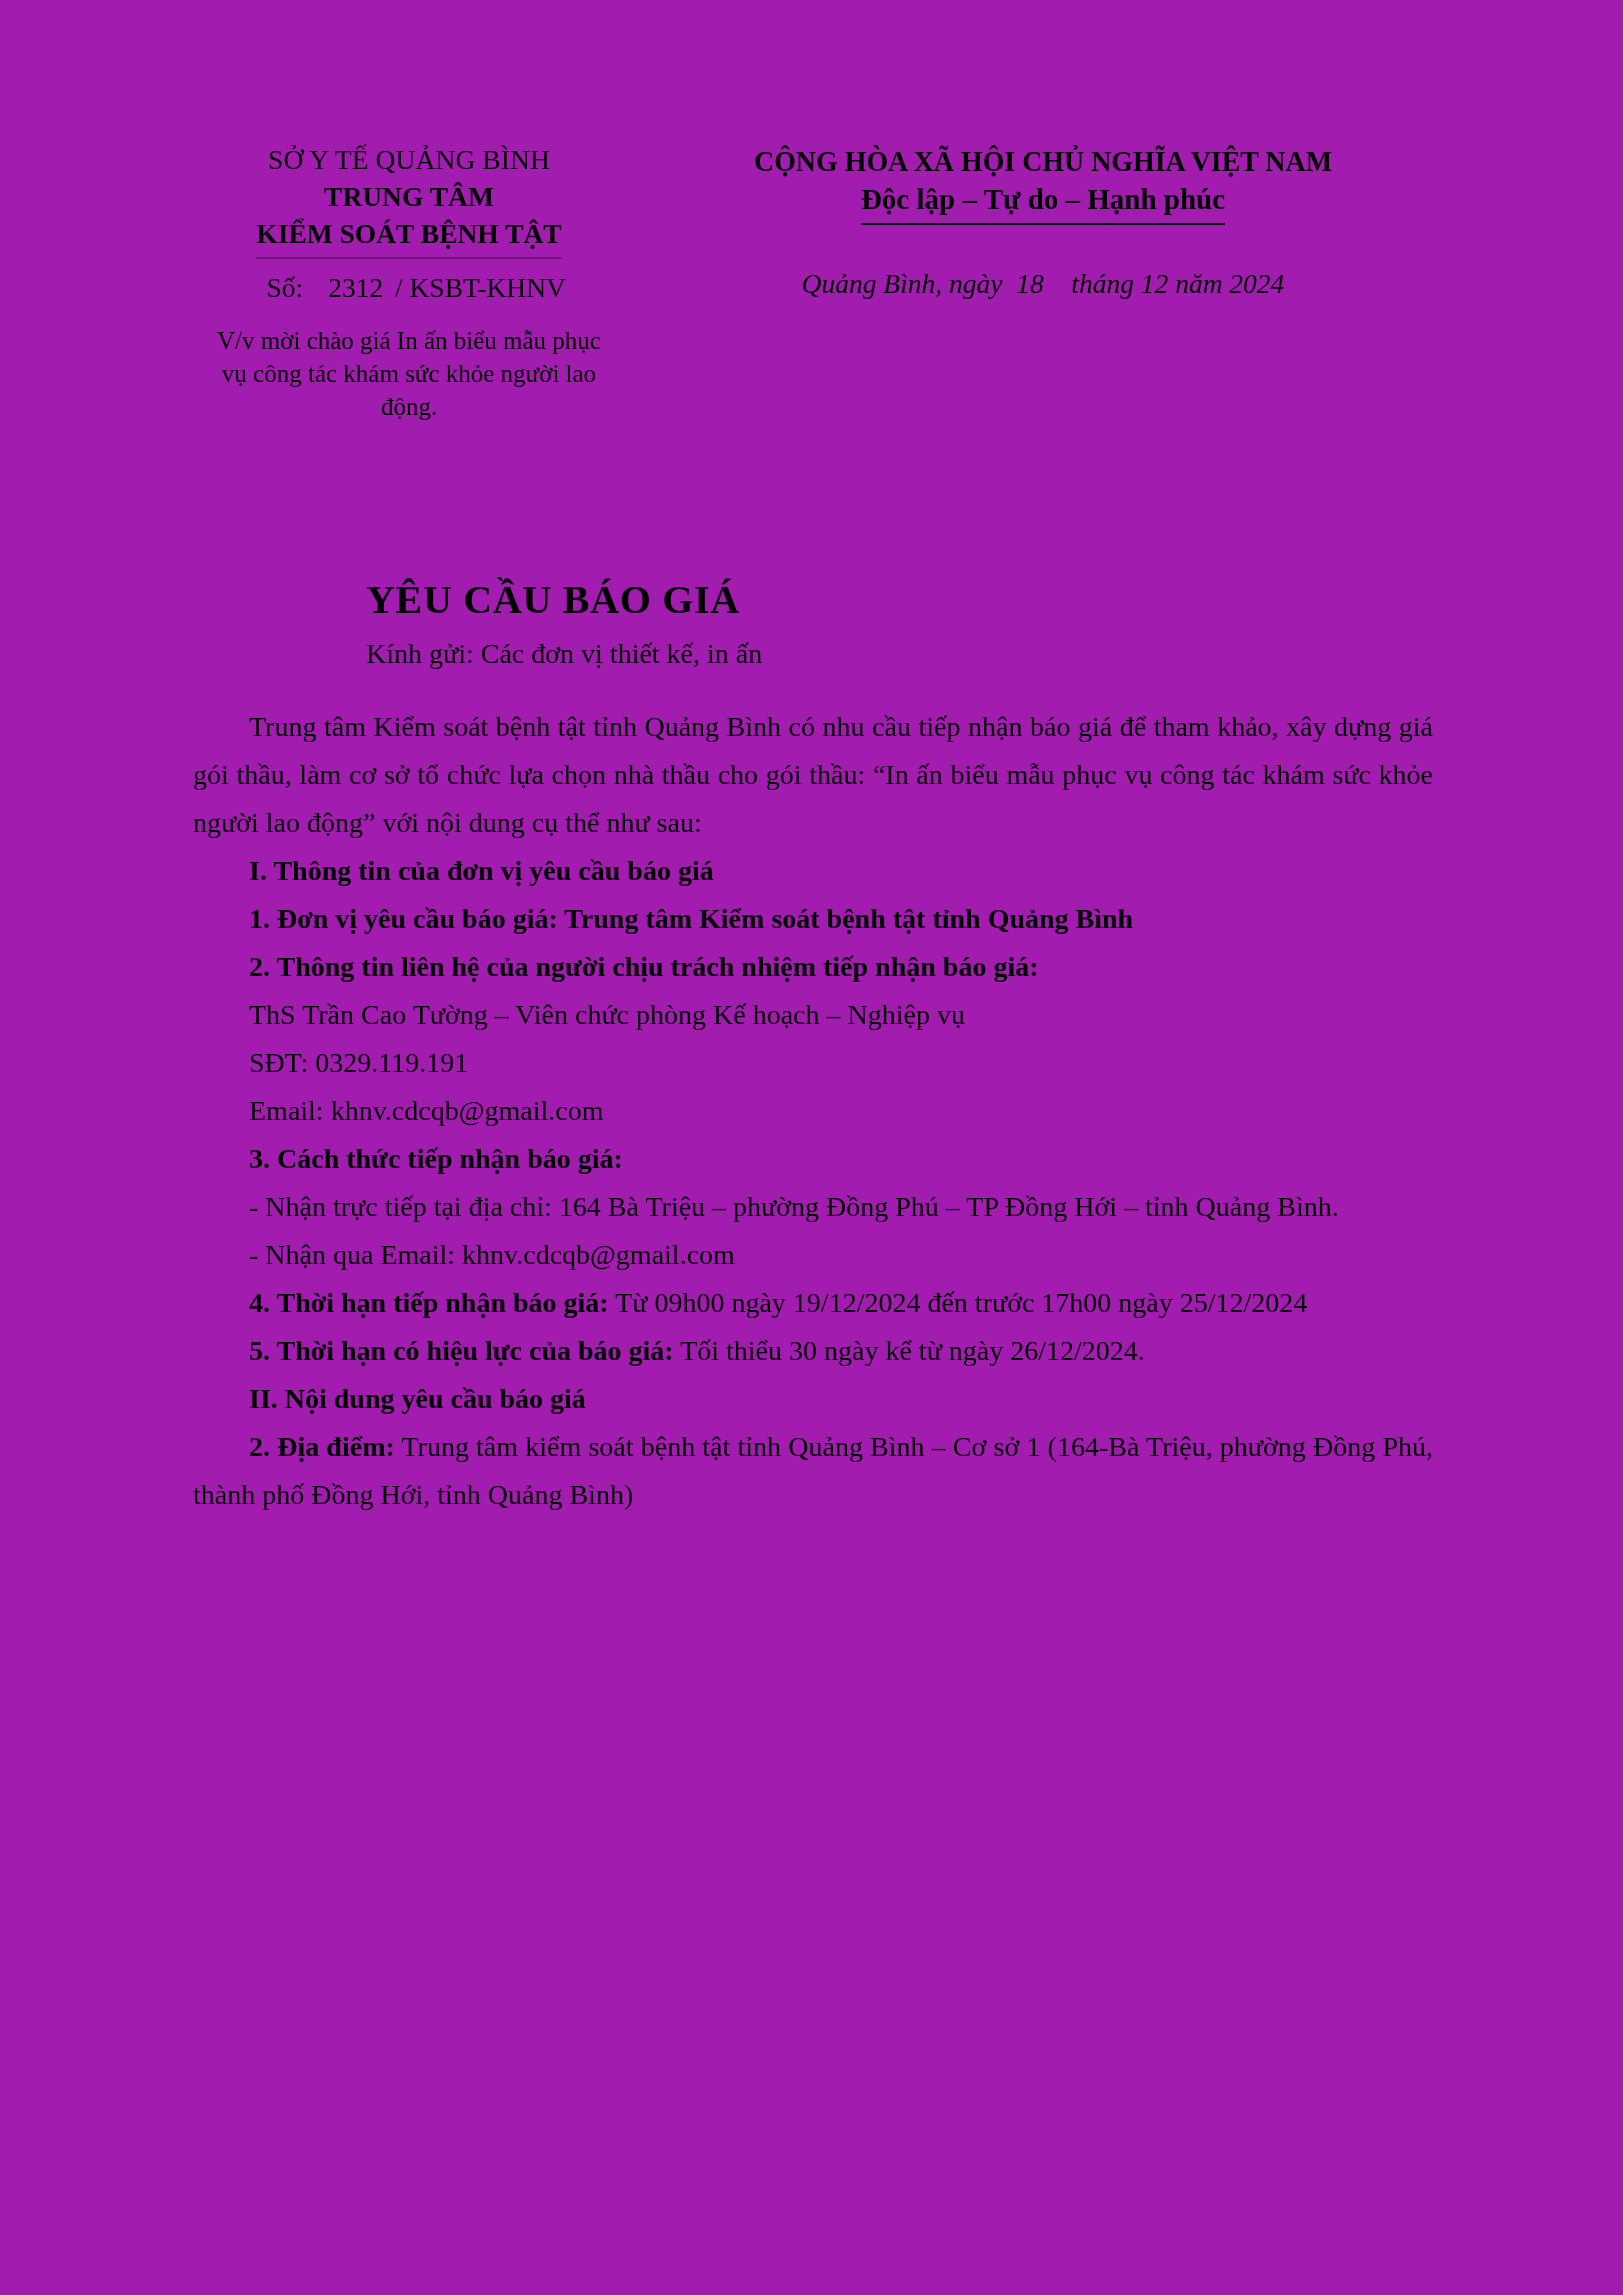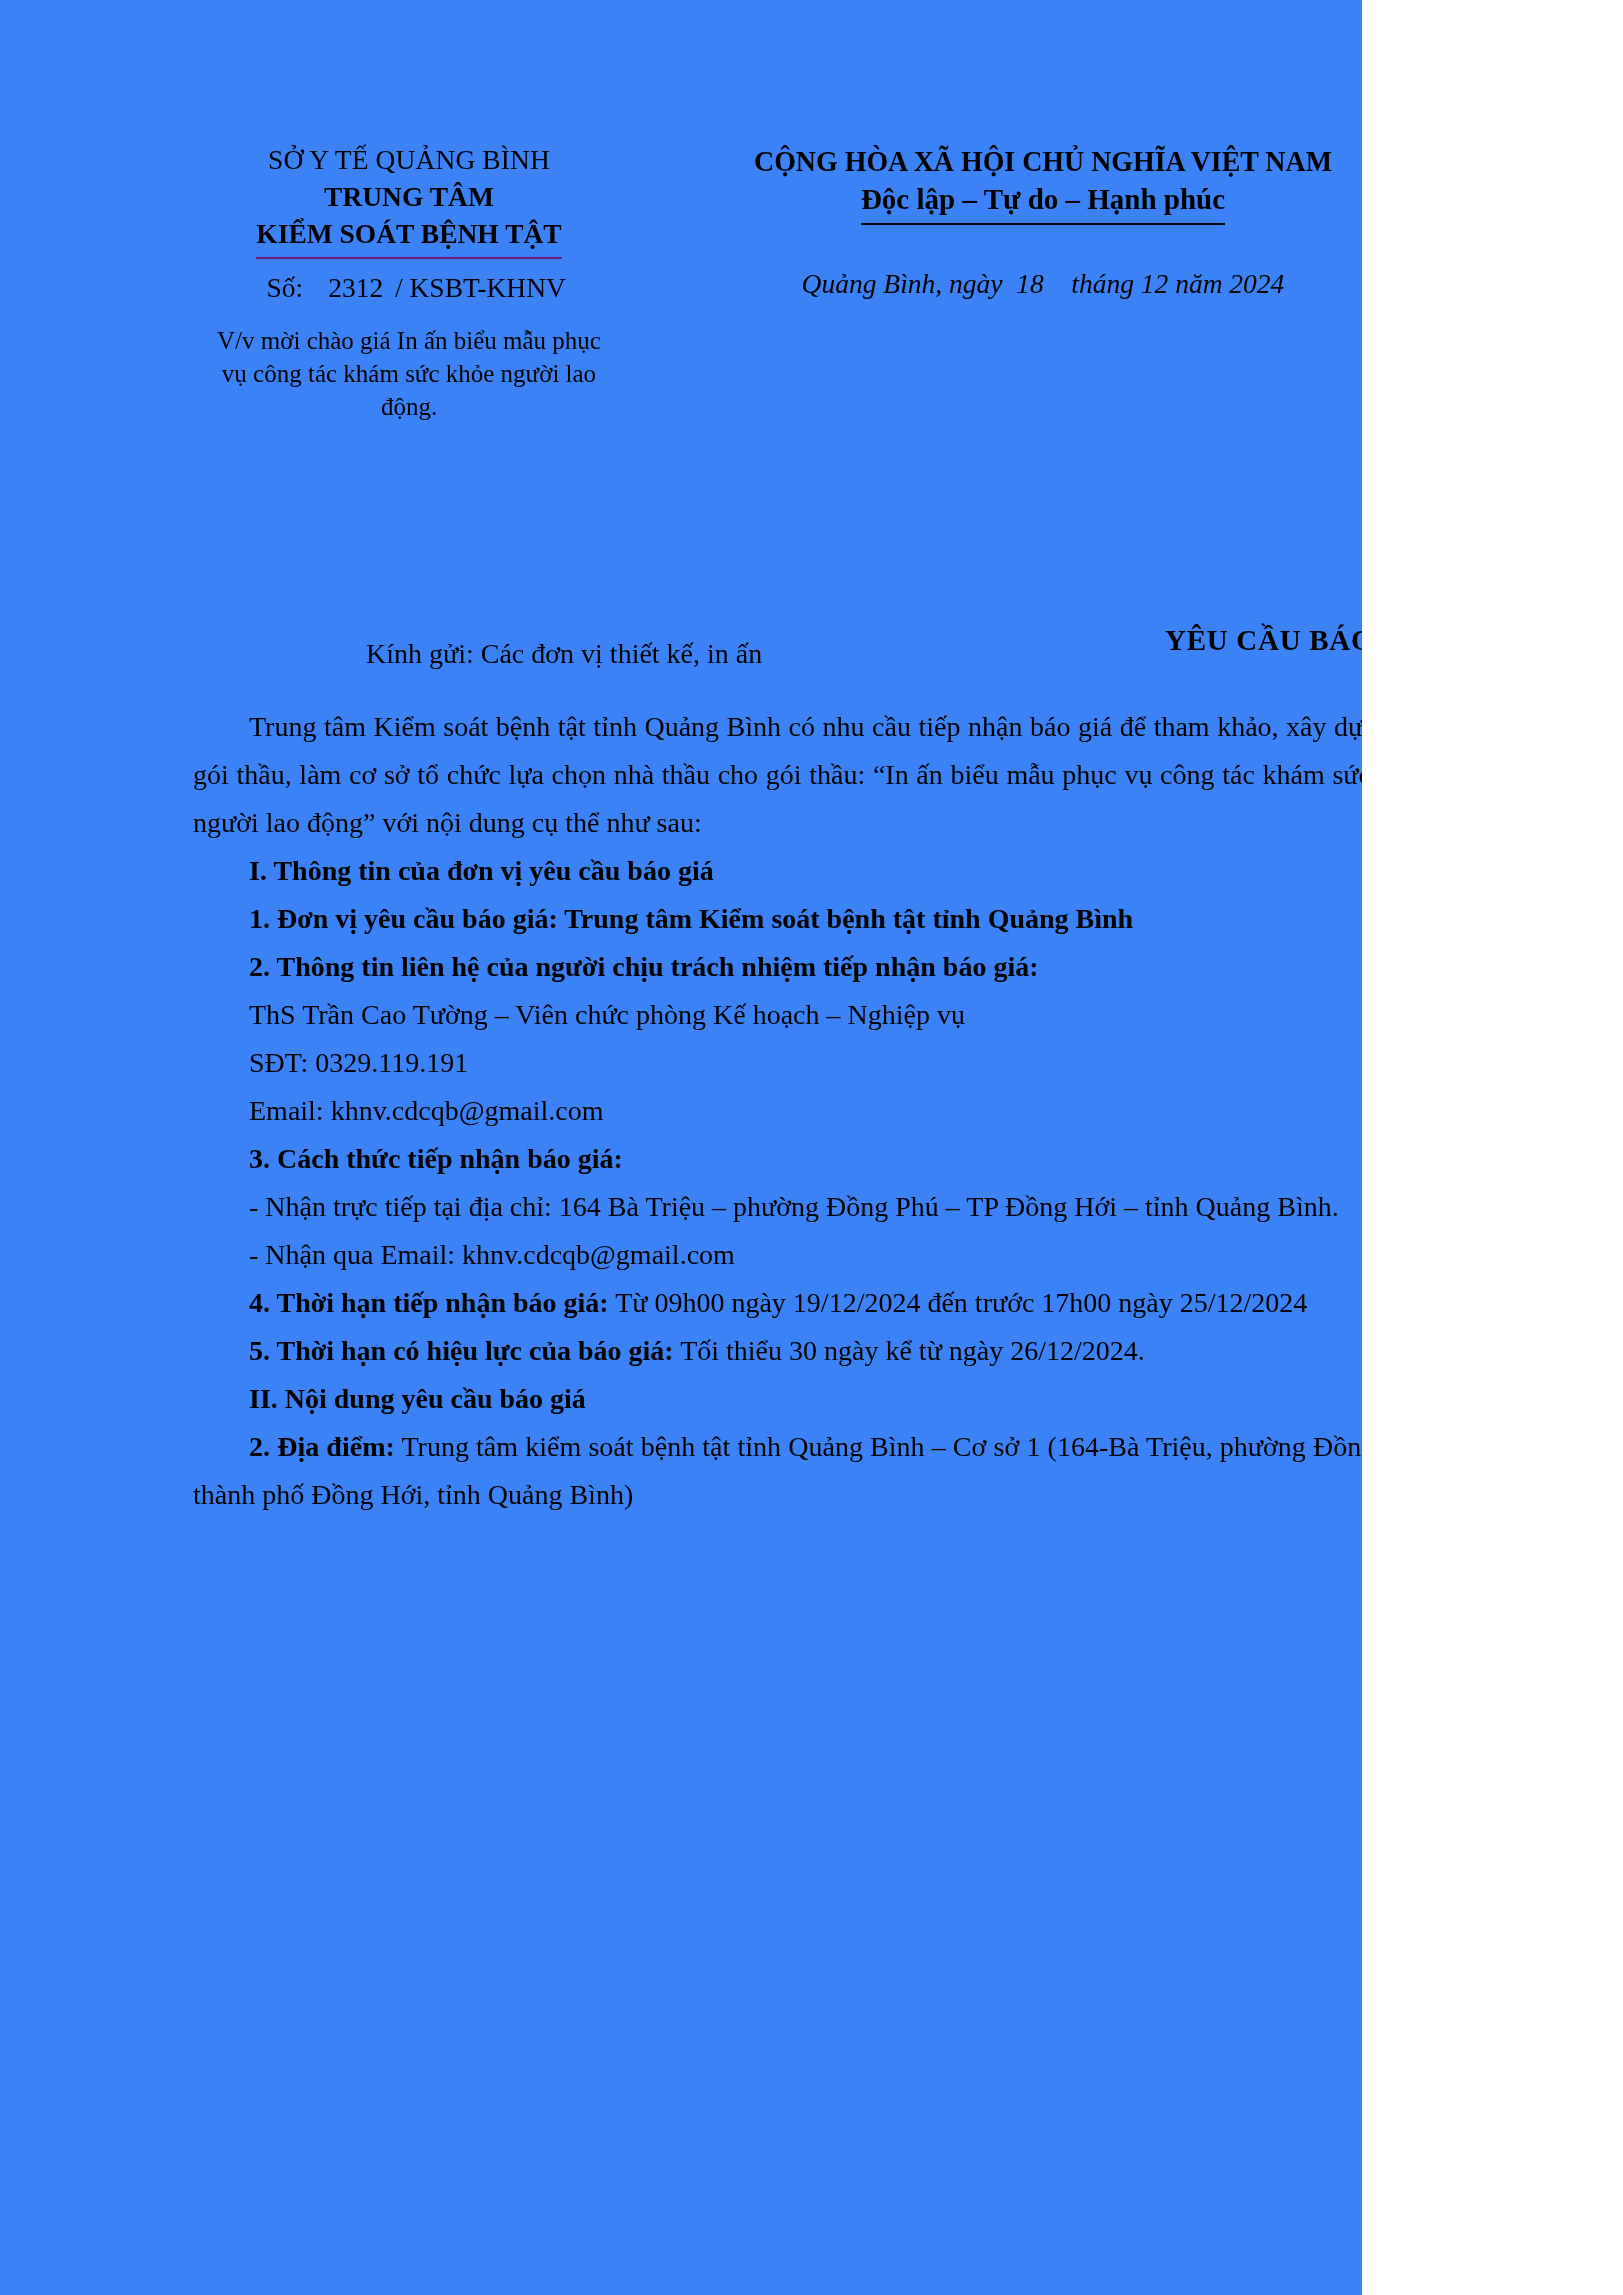--- a/index.html
+++ b/index.html
@@ -3,23 +3,23 @@
 <meta charset="utf-8">
 <style>
   html, body {
     margin: 0;
     padding: 0;
     background: #ffffff;
   }
 
   .page {
     position: relative;
-    width: 1362px;
+    width: 1623px;
     height: 2295px;
-    background: #3b82f6;
+    background: #a21caf;
     font-family: "Liberation Serif", "DejaVu Serif", serif;
     color: #000000;
     box-sizing: border-box;
     overflow: hidden;
   }
 
   
   .header {
     position: absolute;
     left: 0;
@@ -118,25 +118,24 @@
     line-height: 37px;
     white-space: pre;
   }
 
   
   .doc-title {
     position: absolute;
     left: 366px;
     top: 576px;
     width: 1073px;
-    text-align: right;
-    font-size: 29px;
+    text-align: left;
+    font-size: 40px;
     font-weight: bold;
     letter-spacing: 0.7px;
-    margin-top: 48px;
   }
 
   .addressee {
     position: absolute;
     left: 366px;
     top: 638px;
     width: 1073px;
     text-align: left;
     font-size: 28px;
   }

